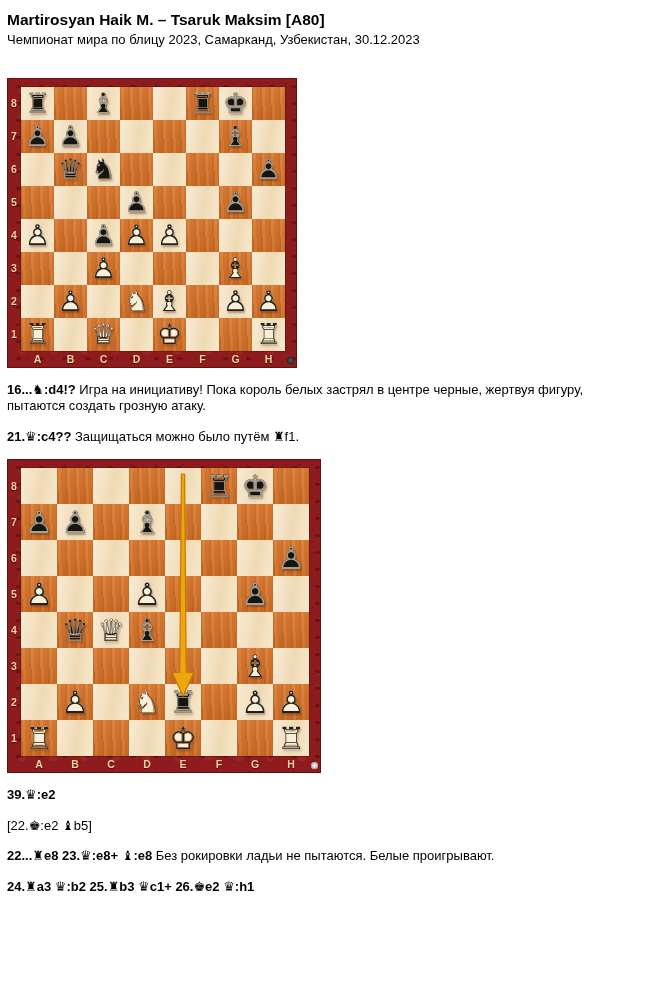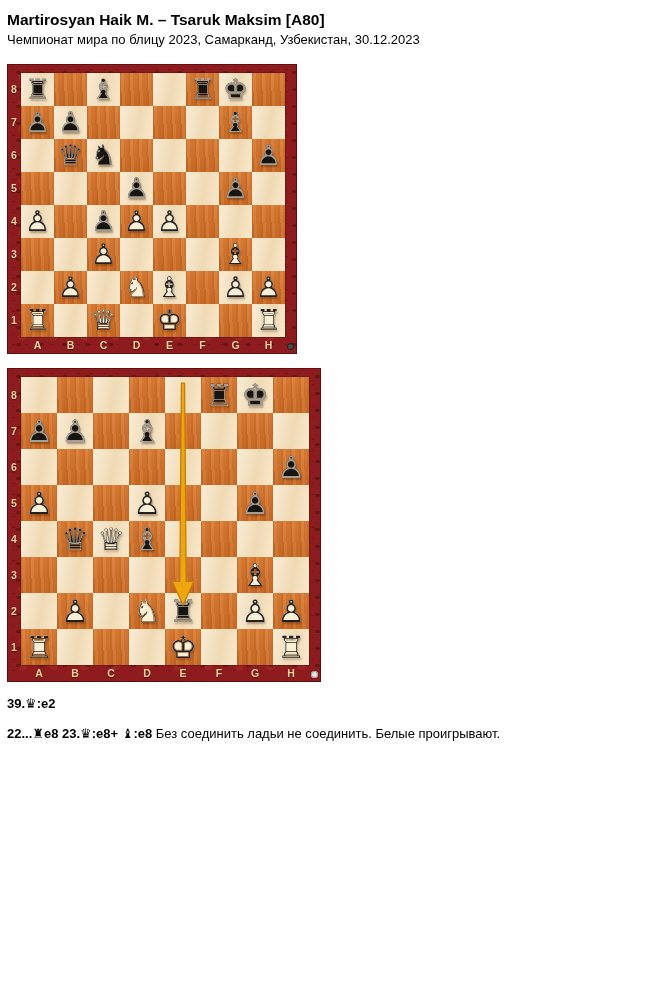--- a/index.html
+++ b/index.html
@@ -4,21 +4,21 @@
 <style>
   html,body{margin:0;padding:0;background:#ffffff;}
   body{
     width:650px;height:982px;overflow:hidden;
     font-family:"Liberation Sans","DejaVu Sans",sans-serif;
     color:#000;
     -webkit-font-smoothing:antialiased;
   }
   .doc{padding:8px 24px 0 7px;width:600px;}
   .title{font-size:15.5px;font-weight:bold;line-height:1.2;margin-top:3px;}
-  .subtitle{font-size:13px;line-height:1.25;margin-top:2px;margin-bottom:16px;}
+  .subtitle{font-size:13px;line-height:1.25;margin-top:2px;margin-bottom:30px;}
   p.para{font-size:13px;line-height:16.5px;margin:14px 0;}
   p.para .b{font-weight:bold;}
 
   
   .board{width:max-content;margin:2px 0 14px 0;}
   .frame{
     position:relative;
     display:grid;
     grid-template-columns:14px auto 12px;
     grid-template-rows:9px auto 17px;
@@ -313,20 +313,22 @@
           <span>D</span>
           <span>E</span>
           <span>F</span>
           <span>G</span>
           <span>H</span>
         </div>
         <div class="indicator black"></div>
       </div>
     </div>
 
+  <p class="para"><span class="b">16...♞:d4!?</span><span> Игра на инициативу! Пока король белых застрял в центре черные, жертвуя фигуру, пытаются создать грозную атаку.</span></p>
+  <p class="para"><span class="b">21.♛:c4??</span><span> Защищаться можно было путём ♜f1.</span></p>
 
   <div class="board" style="--sq:36px">
       <div class="frame">
         <div class="ranks">
           <span>8</span>
           <span>7</span>
           <span>6</span>
           <span>5</span>
           <span>4</span>
           <span>3</span>
@@ -515,15 +517,17 @@
           <span>H</span>
         </div>
         <div class="indicator white"></div>
         <svg class="arrow" width="288" height="288" viewBox="0 0 288 288">
           <polygon points="160.4,6 163.6,6 165.2,204.48000000000002 172.8,204.48000000000002 162,228.24 151.2,204.48000000000002 158.8,204.48000000000002" fill="#efa50d" stroke="#c07c00" stroke-width="1.2" stroke-linejoin="round"></polygon>
         </svg>
       </div>
     </div>
 
   <p class="para"><span class="b">39.♛:e2</span></p>
-  <p class="para"><span class="b">22...♜e8 23.♛:e8+ ♝:e8</span><span> Без соединить ладьи не соединить. Белые проигрывают.</span></p>
+  <p class="para"><span>[22.♚:e2 ♝b5]</span></p>
+  <p class="para"><span class="b">22...♜e8 23.♛:e8+ ♝:e8</span><span> Без рокировки ладьи не пытаются. Белые проигрывают.</span></p>
+  <p class="para"><span class="b">24.♜a3 ♛:b2 25.♜b3 ♛c1+ 26.♚e2 ♛:h1</span></p>
 
 </div>
 
 </body></html>

